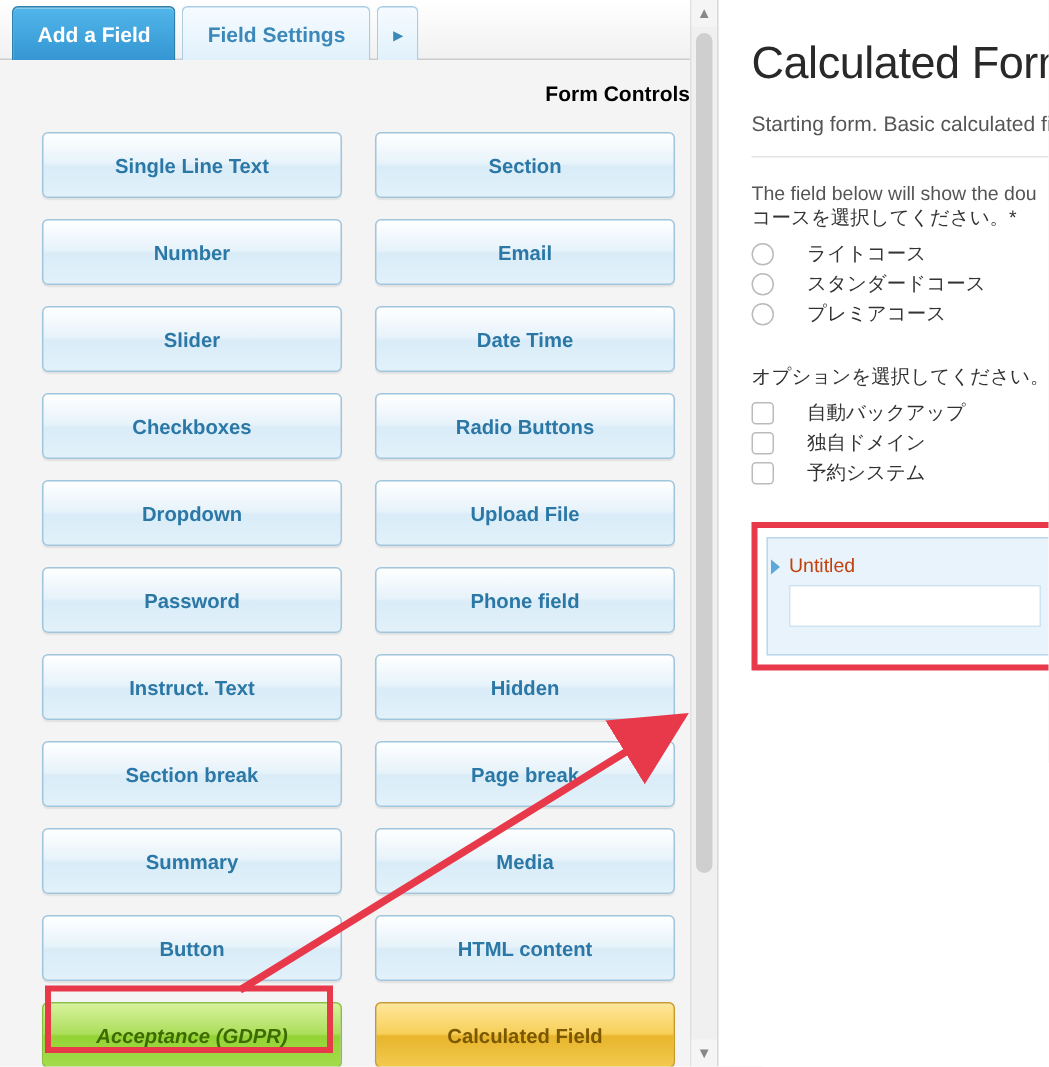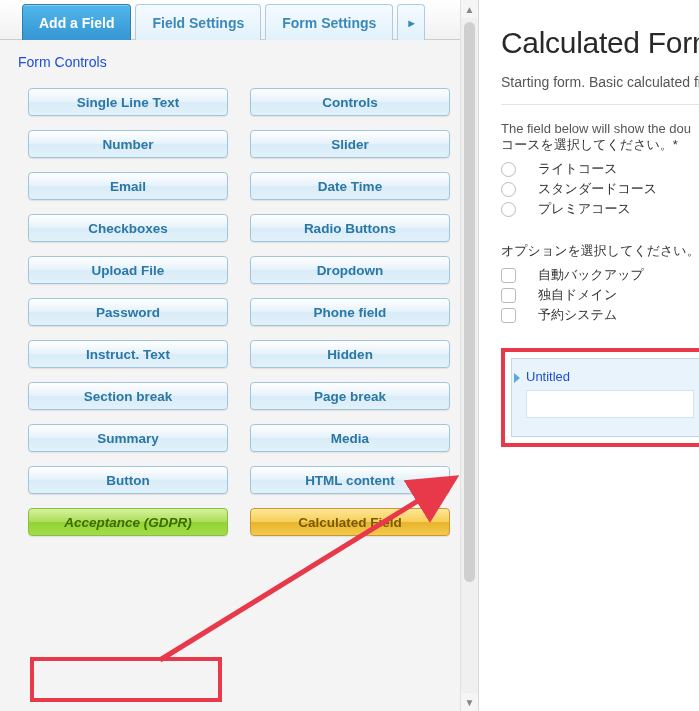--- a/index.html
+++ b/index.html
@@ -27,21 +27,21 @@
     position: relative;
     display: flex;
     flex-direction: column;
   }
   .tabs {
     display: flex;
     align-items: stretch;
     background: linear-gradient(#fff, #f1f1f1);
     height: 40px;
     border-bottom: 1px solid #ccc;
-    padding-left: 20px;
+    padding-left: 6px;
   }
   .tab {
     display: flex;
     align-items: center;
     justify-content: center;
     padding: 0 16px;
     font-size: 14px;
     font-weight: 600;
     color: #3c88b8;
     background: linear-gradient(#f5fbff, #e1f1fb);
@@ -57,32 +57,33 @@
     color: #fff;
     border-color: #2d7fae;
     box-shadow: inset 0 1px 0 rgba(255,255,255,.3);
   }
   .tab.more {
     padding: 0 10px;
     font-size: 12px;
   }
   .section-title {
     font-size: 14px;
-    color: #1d4ed8;
+    color: #000000;
     padding: 14px 18px 4px;
-    font-weight: 400;
+    font-weight: 700;
+    text-align: right;
   }
   .field-grid {
     display: grid;
     grid-template-columns: 1fr 1fr;
     gap: 14px 22px;
     padding: 14px 28px 18px;
   }
   .field-btn {
-    height: 28px;
+    height: 44px;
     border-radius: 4px;
     border: 1px solid #9fc6dd;
     background: linear-gradient(#ffffff, #e6f2fa 48%, #d9ecf7 52%, #e2f1fa);
     color: #2b77a6;
     font-weight: 700;
     font-size: 13.5px;
     display: flex;
     align-items: center;
     justify-content: center;
     cursor: pointer;
@@ -195,21 +196,21 @@
   .untitled-box .marker {
     position: absolute;
     left: 2px; top: 14px;
     width: 0; height: 0;
     border-top: 5px solid transparent;
     border-bottom: 5px solid transparent;
     border-left: 6px solid #5ea8d9;
   }
   .untitled-label {
     font-size: 13px;
-    color: #1d4ed8;
+    color: #c2410c;
     margin-bottom: 6px;
   }
   .untitled-input {
     background: #fff;
     border: 1px solid #d0e3f1;
     height: 28px;
     width: 100%;
   }
 
   
@@ -230,44 +231,43 @@
 </style>
 </head>
 <body>
 
 <div class="layout">
 
   <div class="left">
     <div class="tabs">
       <div class="tab active">Add a Field</div>
       <div class="tab">Field Settings</div>
-      <div class="tab">Form Settings</div>
       <div class="tab more">
         <span>▸</span>
       </div>
     </div>
 
     <div class="section-title">Form Controls</div>
 
     <div class="field-grid">
       <div class="field-btn">Single Line Text</div>
-      <div class="field-btn">Controls</div>
+      <div class="field-btn">Section</div>
 
       <div class="field-btn">Number</div>
+      <div class="field-btn">Email</div>
+
       <div class="field-btn">Slider</div>
-
-      <div class="field-btn">Email</div>
       <div class="field-btn">Date Time</div>
 
       <div class="field-btn">Checkboxes</div>
 
       <div class="field-btn">Radio Buttons</div>
+      <div class="field-btn">Dropdown</div>
+
       <div class="field-btn">Upload File</div>
-
-      <div class="field-btn">Dropdown</div>
       <div class="field-btn">Password</div>
 
       <div class="field-btn">Phone field</div>
       <div class="field-btn">Instruct. Text</div>
 
       <div class="field-btn">Hidden</div>
       <div class="field-btn">Section break</div>
 
       <div class="field-btn">Page break</div>
       <div class="field-btn">Summary</div>

